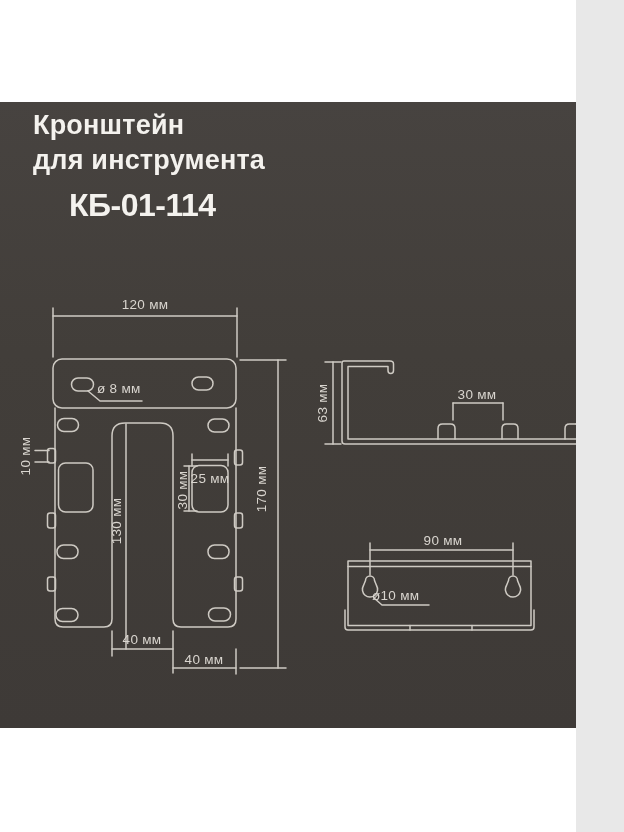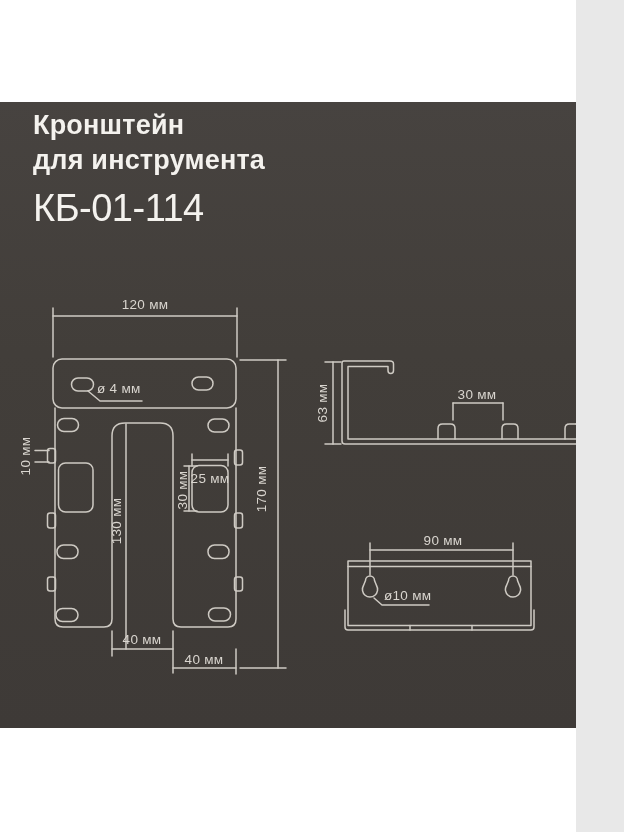--- a/index.html
+++ b/index.html
@@ -16,21 +16,21 @@
     background:var(--page-bg);
     overflow:hidden;
     font-family:"Liberation Sans",sans-serif;
   }
   .panel{
     position:absolute;left:0;top:102px;width:624px;height:626px;
     background:linear-gradient(180deg,#474340 0%,#423e3a 40%,#3e3a37 100%);
   }
   .title-block{position:absolute;left:33px;top:108px;color:var(--title-text);}
   .title-line{font-size:27px;font-weight:bold;line-height:35px;letter-spacing:.2px;}
-  .model{font-size:38px;font-weight:normal;letter-spacing:-.5px;margin-top:9px;}
+  .model{font-size:32px;font-weight:bold;letter-spacing:-.5px;margin-top:9px;margin-left:36px;}
   svg.drawing{position:absolute;left:0;top:0;width:624px;height:832px;}
   svg.drawing *{vector-effect:non-scaling-stroke;}
   .dim{
     position:absolute;color:var(--dim-text);
     font-size:13.5px;letter-spacing:.3px;line-height:14px;
     height:14px;display:flex;align-items:center;justify-content:center;
     white-space:nowrap;
   }
   .dim.left{justify-content:flex-start;}
   .rot{transform:rotate(-90deg);transform-origin:center center;}
@@ -130,29 +130,29 @@
       <g>
         <line x1="370" y1="550" x2="513" y2="550"></line>
         <line x1="370" y1="543" x2="370" y2="575"></line>
         <line x1="513" y1="543" x2="513" y2="575"></line>
         <path d="M 374,598 L 382,605 L 429,605"></path>
       </g>
     </g>
   </svg>
 
   <div class="dim" style="left:105px;top:298px;width:80px;">120 мм</div>
-  <div class="dim left" style="left:97px;top:382px;width:60px;">ø 4 мм</div>
+  <div class="dim left" style="left:97px;top:382px;width:60px;">ø 8 мм</div>
   <div class="dim rot" style="left:2px;top:449px;width:48px;">10 мм</div>
   <div class="dim" style="left:180px;top:440px;width:60px;margin-top:32px;">25 мм</div>
   <div class="dim rot" style="left:159px;top:483px;width:48px;">30 мм</div>
   <div class="dim rot" style="left:91px;top:514px;width:52px;">130 мм</div>
   <div class="dim rot" style="left:236px;top:482px;width:52px;">170 мм</div>
   <div class="dim" style="left:112px;top:633px;width:60px;">40 мм</div>
   <div class="dim" style="left:174px;top:653px;width:60px;">40 мм</div>
 
   <div class="dim rot" style="left:299px;top:396px;width:48px;">63 мм</div>
   <div class="dim" style="left:447px;top:388px;width:60px;">30 мм</div>
   <div class="dim rot" style="left:573px;top:404px;width:48px;">15 мм</div>
 
   <div class="dim" style="left:413px;top:534px;width:60px;">90 мм</div>
-  <div class="dim left" style="left:384px;top:589px;width:60px;">ø10 мм</div>
+  <div class="dim left" style="left:372px;top:589px;width:60px;">ø10 мм</div>
 
 </div>
 
 </body></html>

